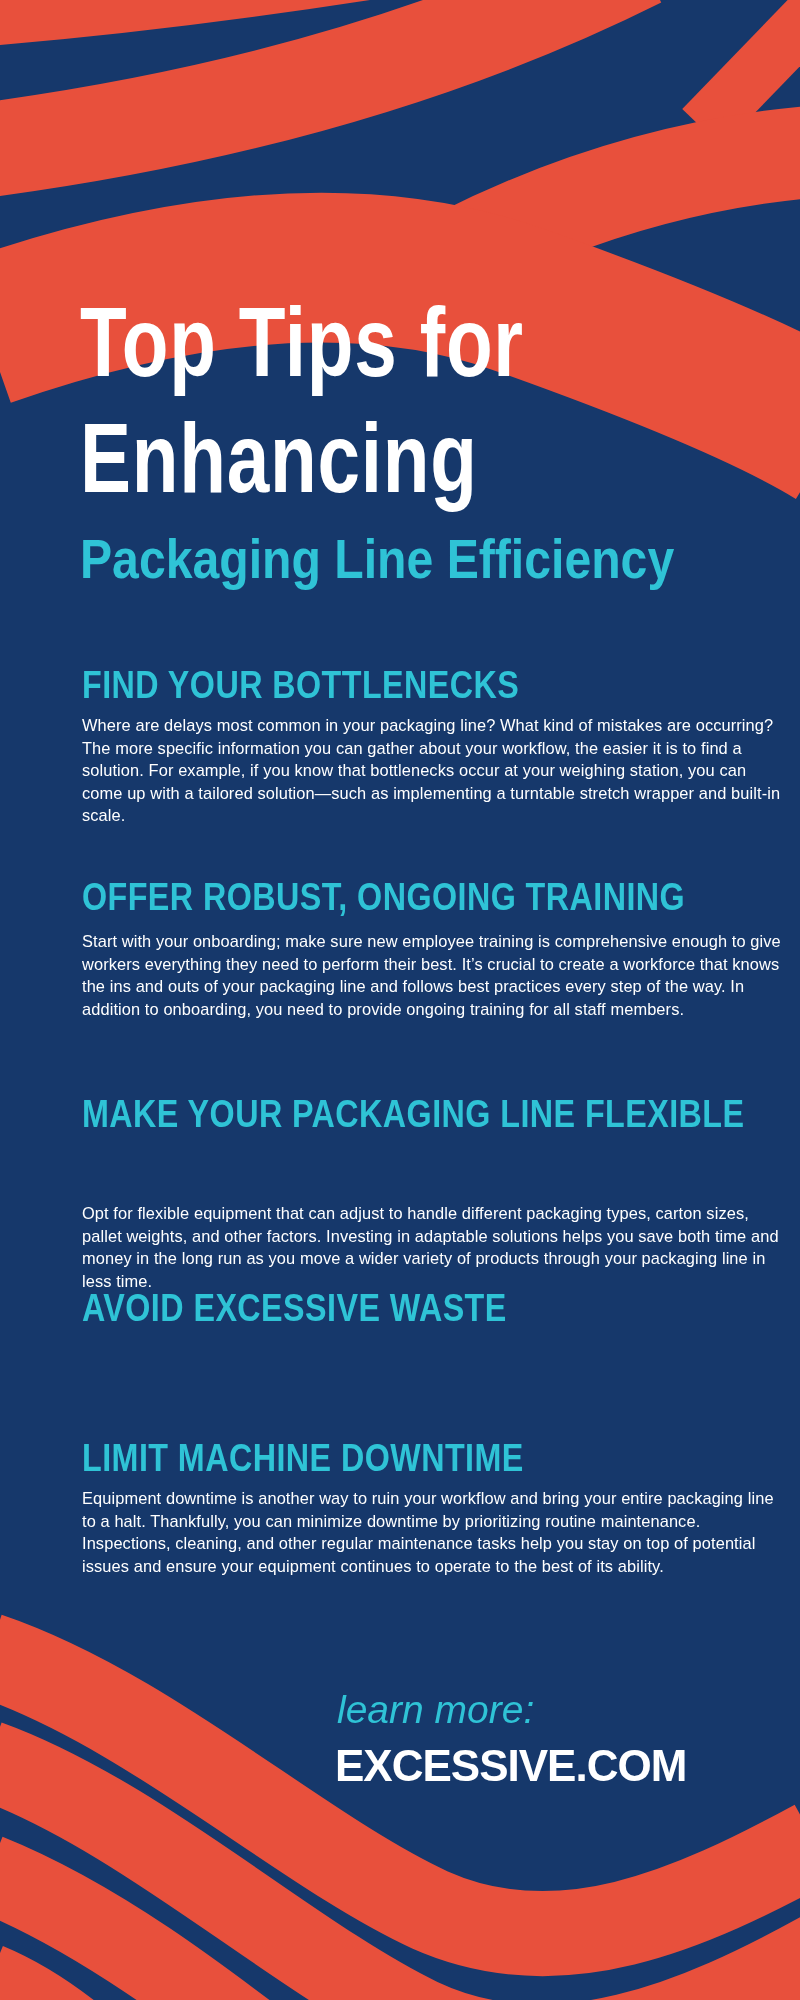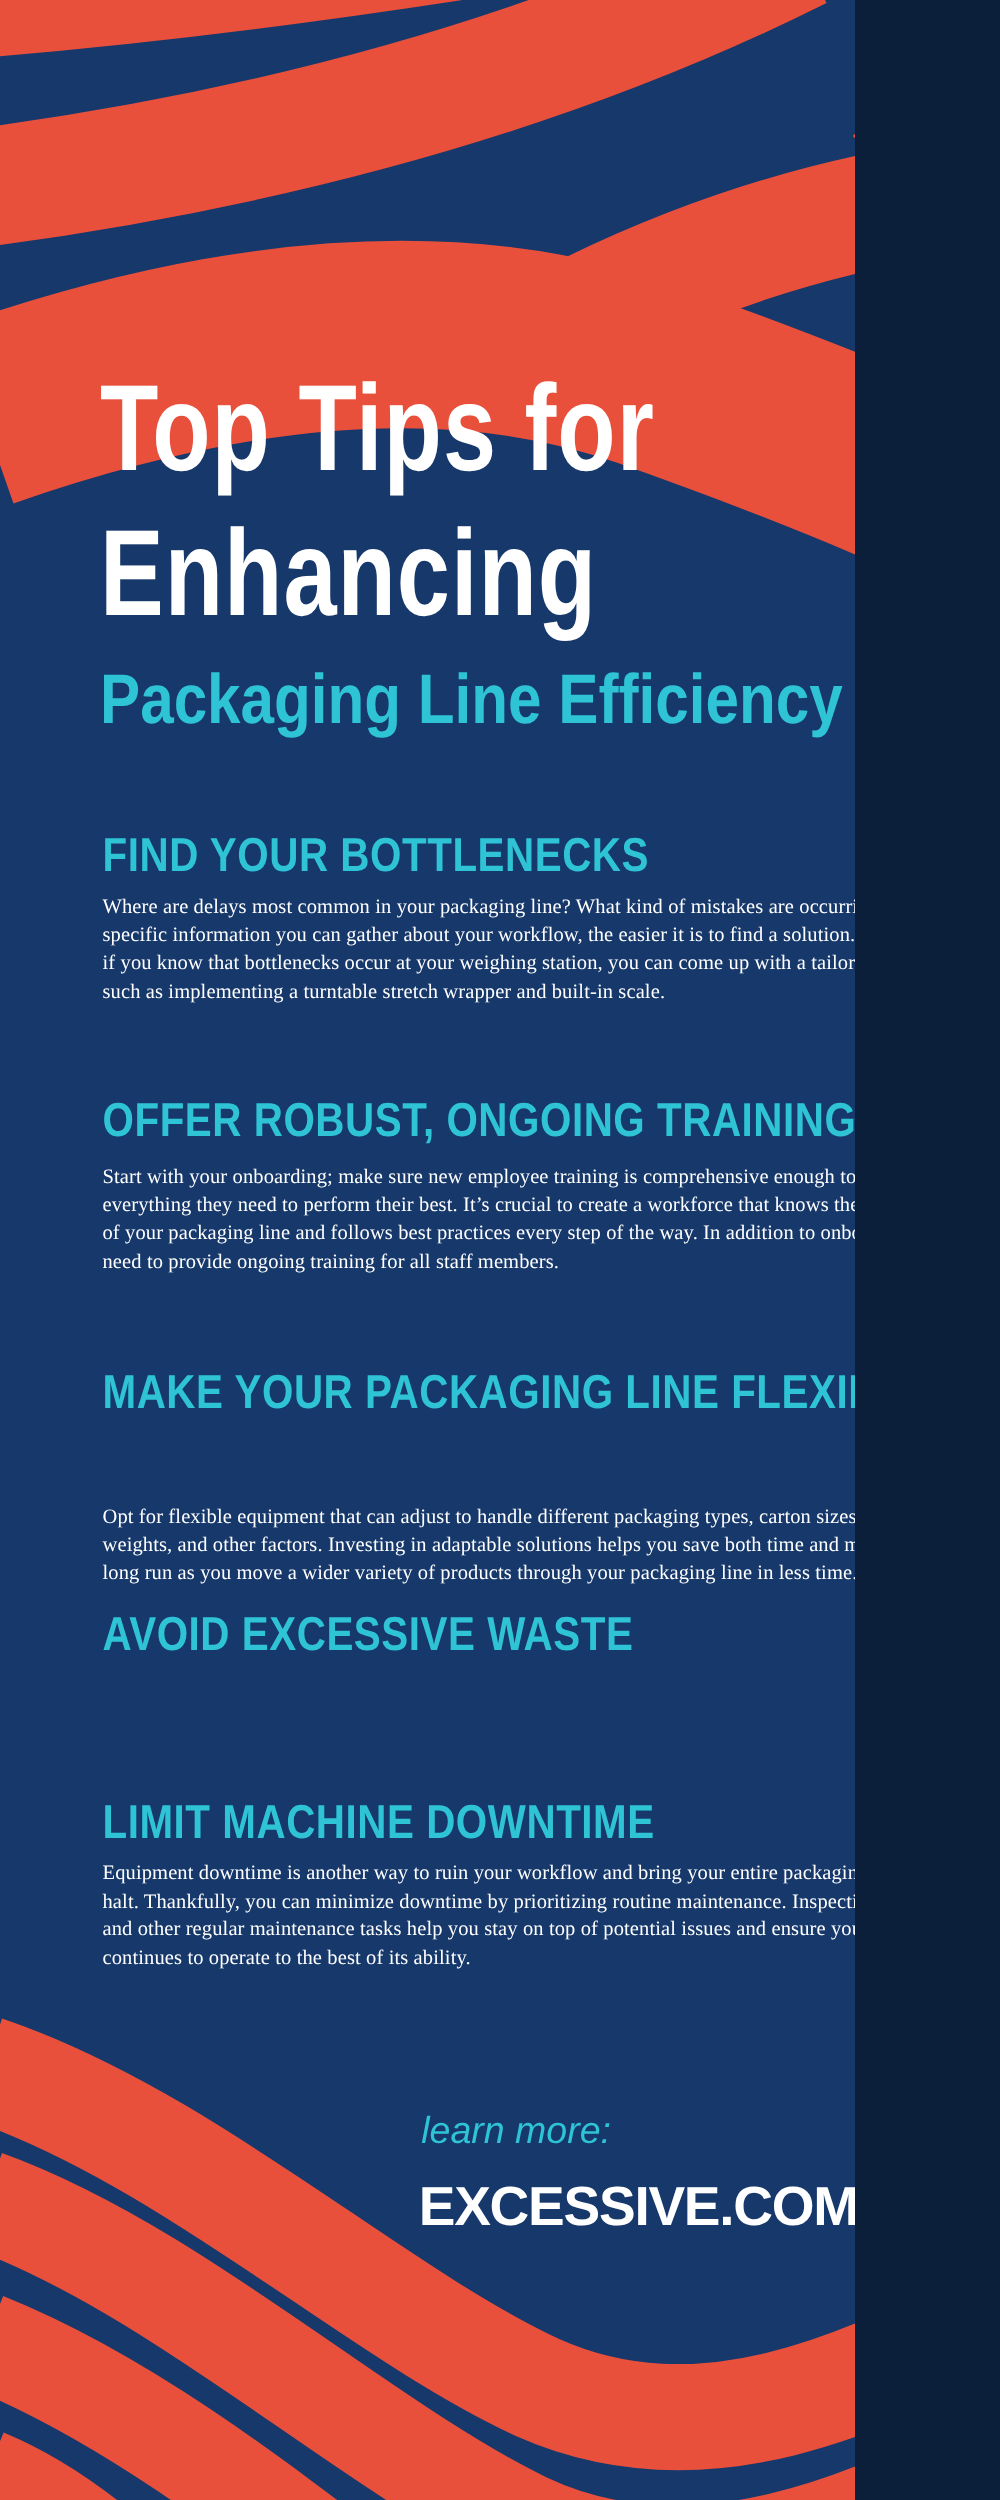--- a/index.html
+++ b/index.html
@@ -5,21 +5,21 @@
   :root{
     --navy:#16386b;
     --red:#e8503c;
     --teal:#2fc3d6;
     --white:#ffffff;
   }
   *{margin:0;padding:0;box-sizing:border-box;}
   html,body{background:#0b1e3a;}
   .page{
     position:relative;
-    width:684px;height:2000px;
+    width:800px;height:2000px;
     background:var(--navy);
     overflow:hidden;
     font-family:"Liberation Sans", sans-serif;
   }
   .waves{position:absolute;left:0;display:block;pointer-events:none;}
   .waves.top{top:0;}
   .waves.bottom{bottom:0;}
   .wave-stroke{fill:none;stroke:var(--red);}
   .wave-fill{fill:var(--red);stroke:none;}
 
@@ -45,26 +45,25 @@
     letter-spacing:0.5px;
     transform:scaleX(0.85);transform-origin:left top;
     white-space:nowrap;
   }
   .section-body{
     position:absolute;left:82px;
     width:700px;
     color:var(--white);
     font-size:16.4px;line-height:22.5px;
     letter-spacing:0.1px;
-    font-family:Liberation Serif, serif;
   }
   .learn-more{
     position:absolute;left:337px;top:1690px;
     color:var(--teal);
-    font-size:30px;font-style:italic;line-height:1;
+    font-size:39px;font-style:italic;line-height:1;
   }
   .website{
     position:absolute;left:335px;top:1744px;
     color:var(--white);
     font-size:44px;font-weight:bold;line-height:1;
     letter-spacing:-1px;
     white-space:nowrap;
     cursor:pointer;
   }
 </style>

